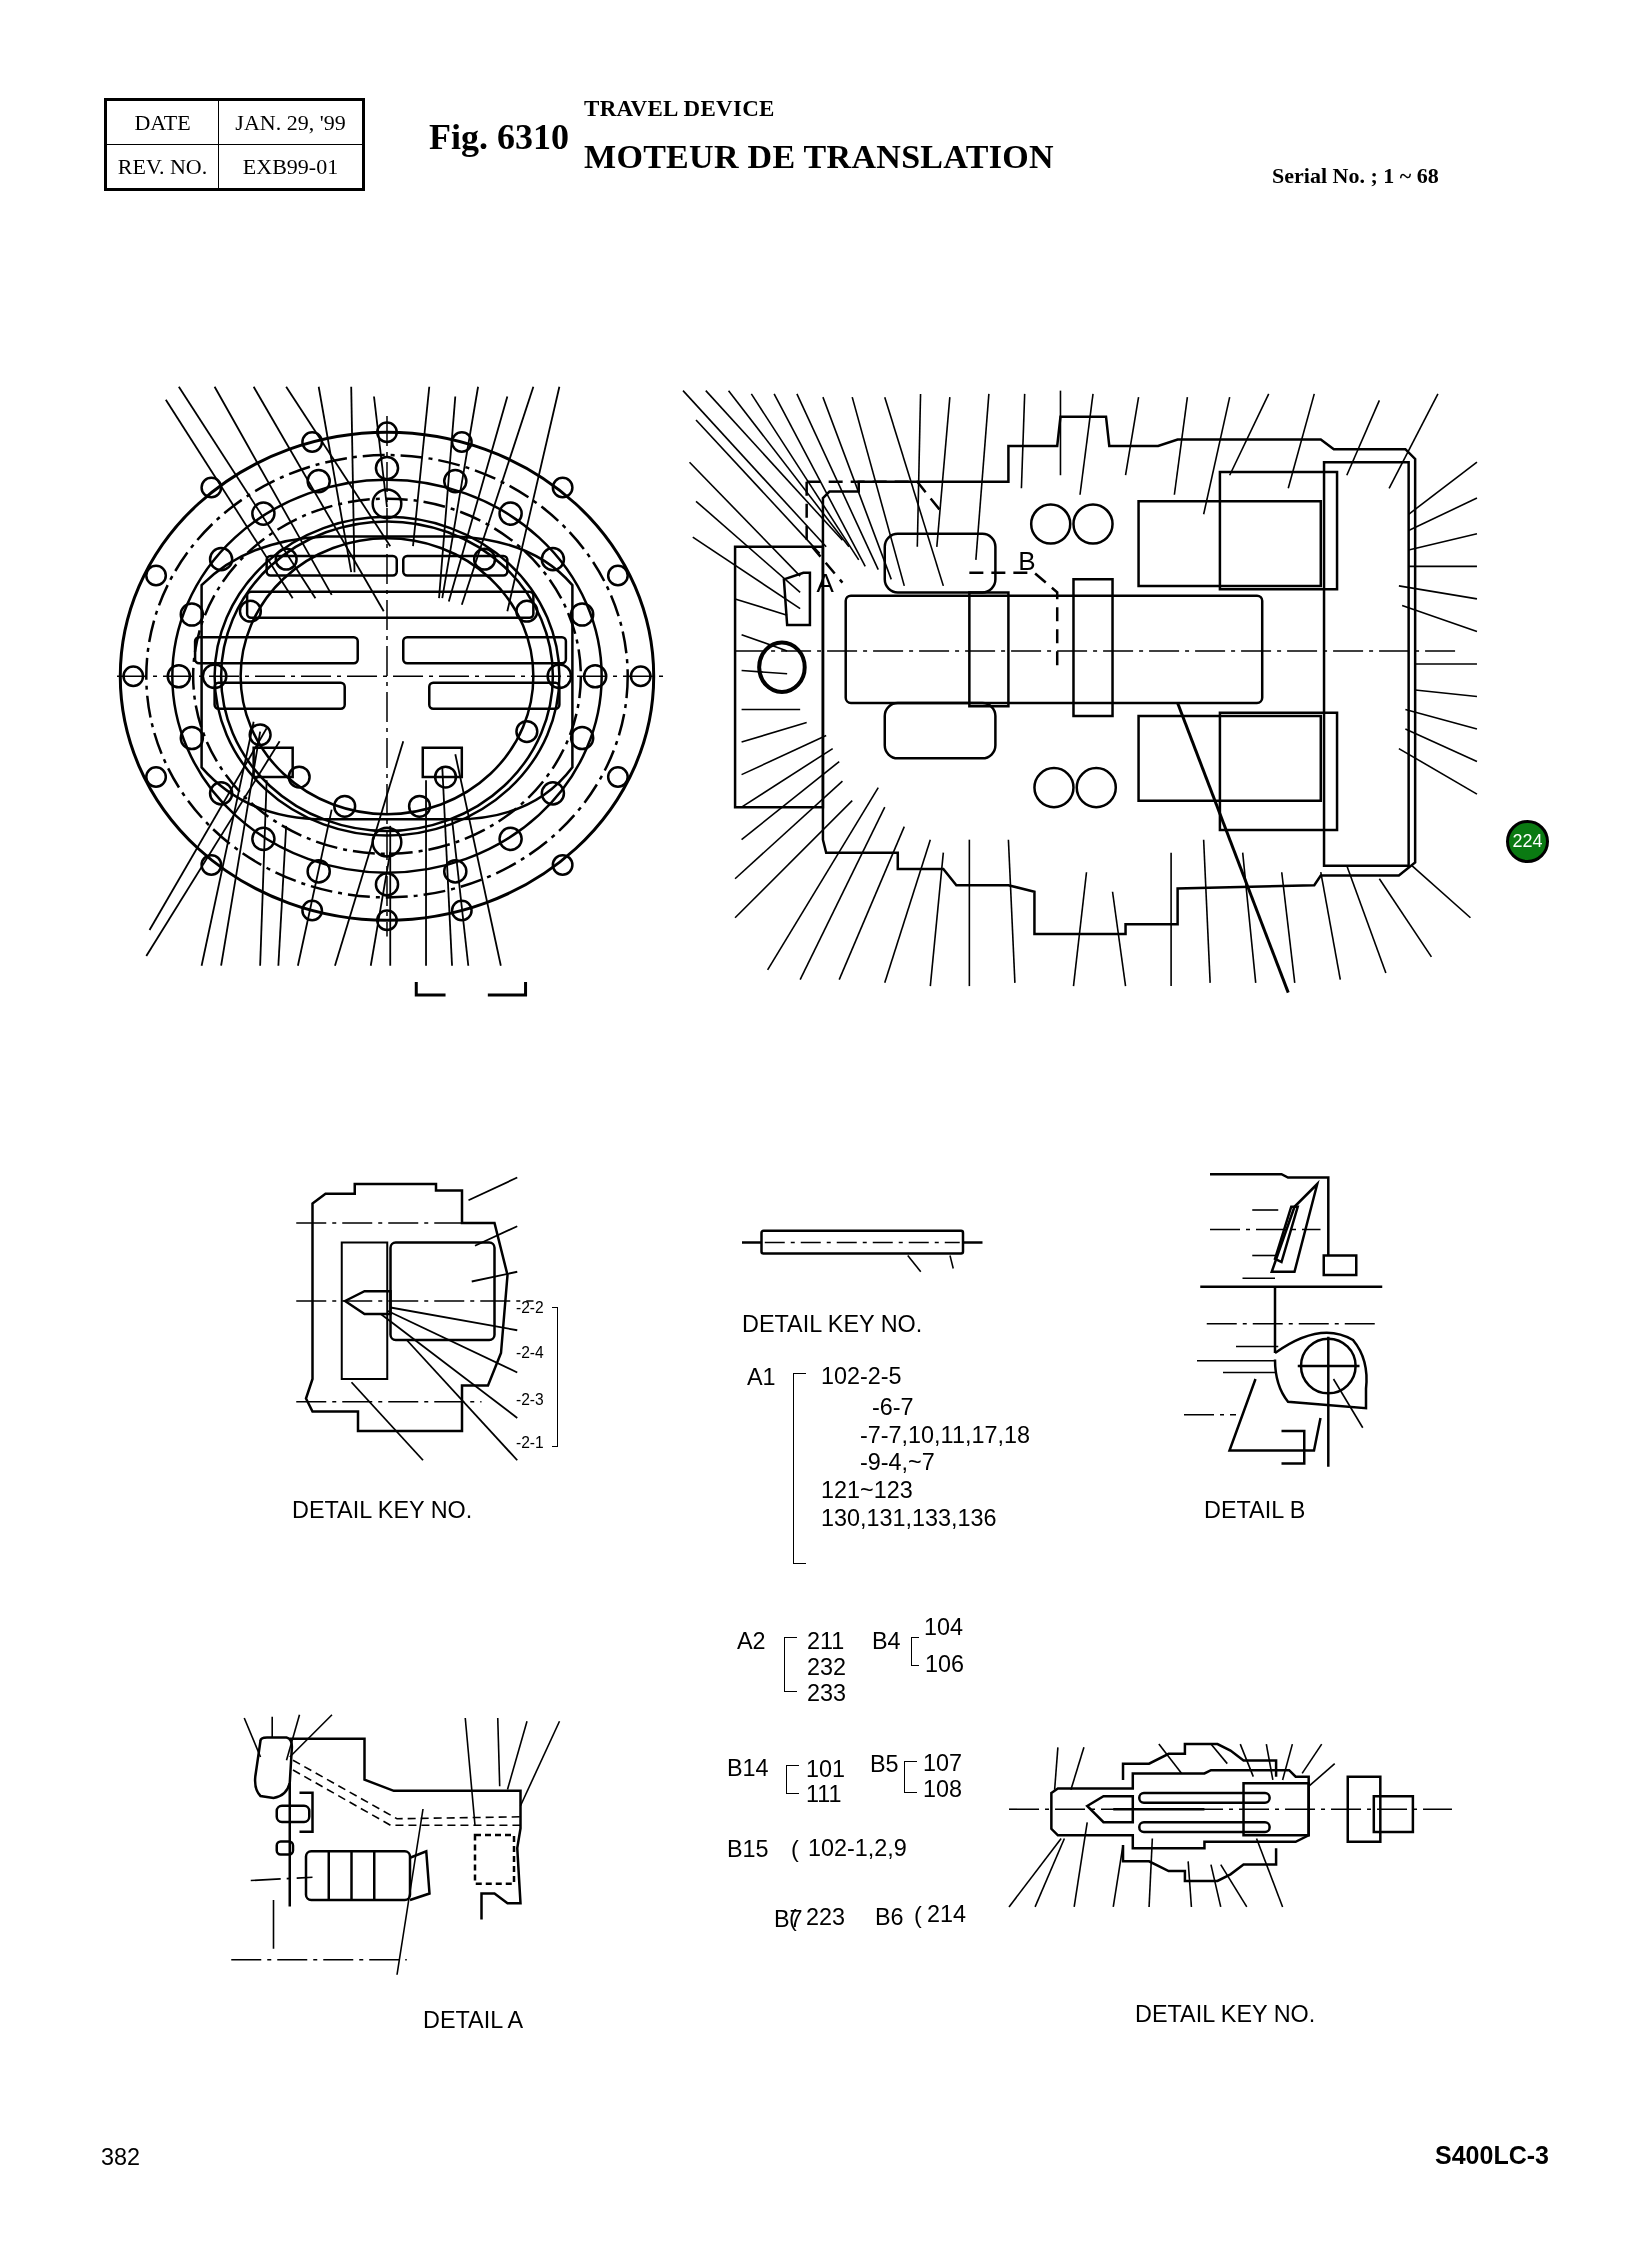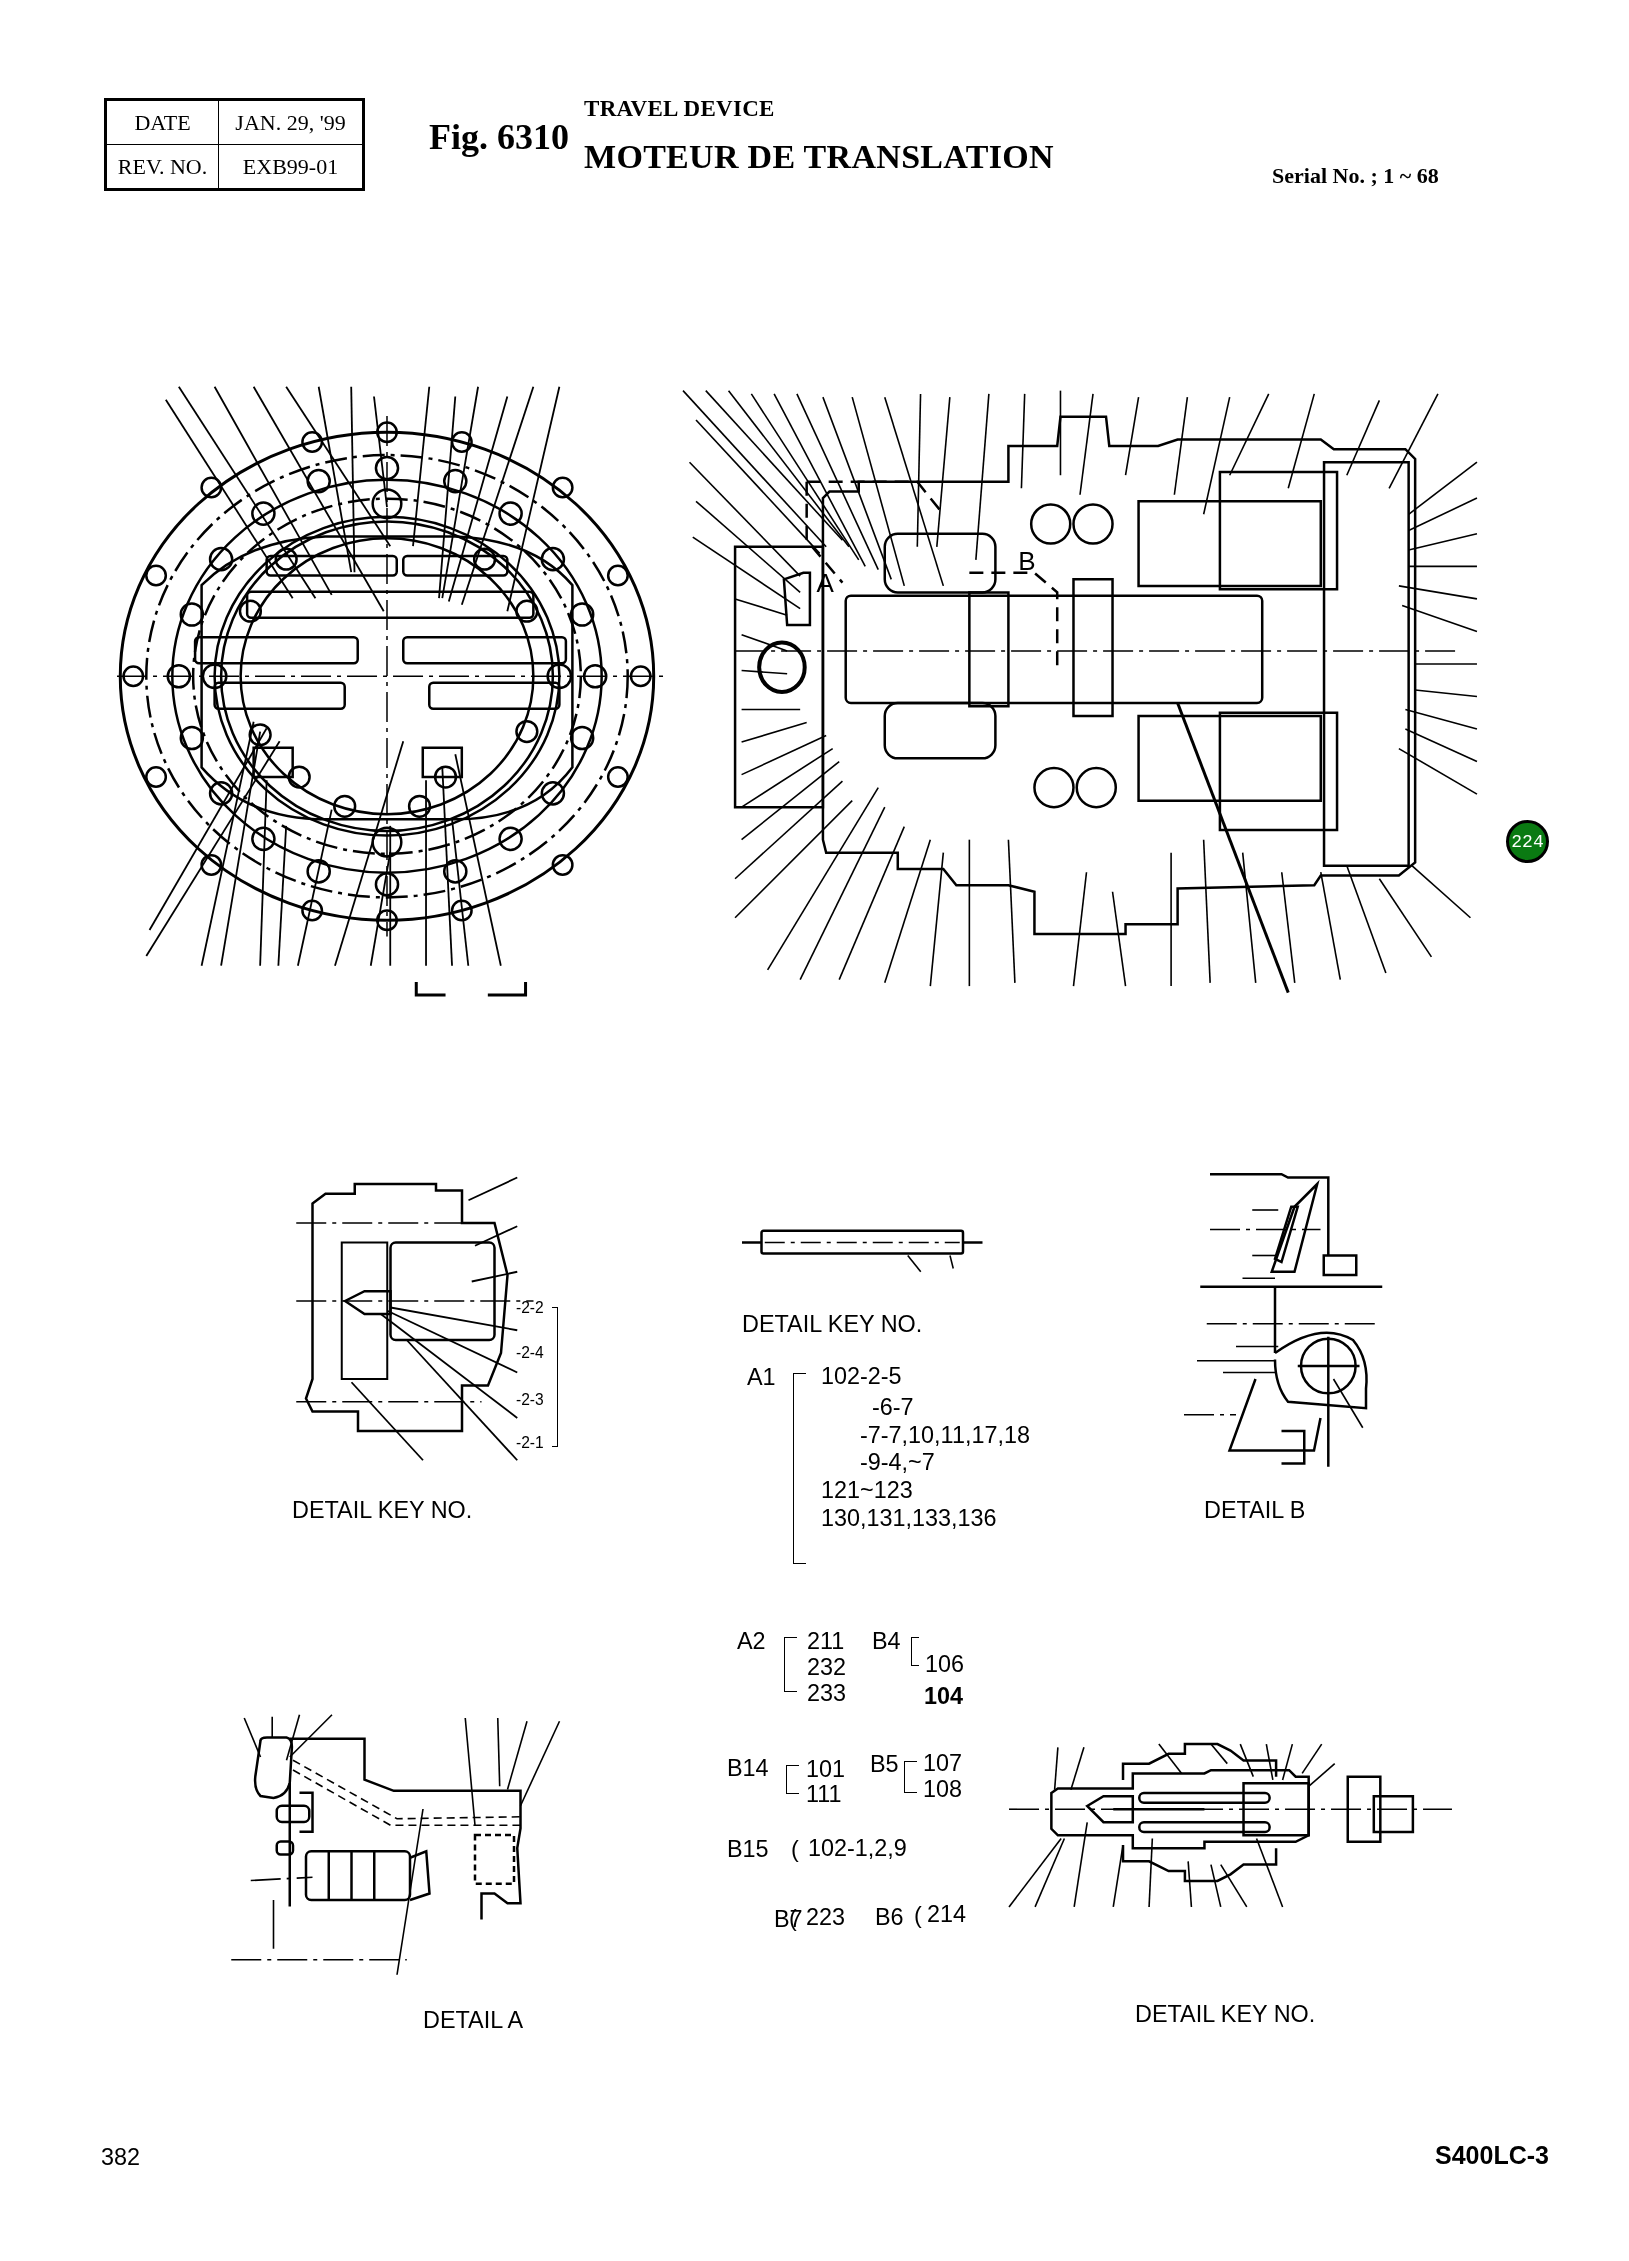--- a/index.html
+++ b/index.html
@@ -18,21 +18,21 @@
   .title1 { left:584px; top:96px; font-size:23px; font-weight:bold; letter-spacing:0.3px; }
   .title2 { left:584px; top:138px; font-size:34px; font-weight:bold; letter-spacing:0.3px; }
   .serial { left:1272px; top:163px; font-size:22px; font-weight:bold; }
 
   .lbl { font-family:"Liberation Sans", sans-serif; font-size:23.4px; }
   .keytxt { font-family:"Liberation Sans", sans-serif; font-size:23.4px; line-height:29px; }
 
   .callout {
     position:absolute; left:1506px; top:820px; width:43px; height:43px;
     border-radius:50%; background:#0a7a12; border:3.3px solid #000;
-    color:#fff; font-family:Liberation Mono, monospace; font-size:18px;
+    color:#fff; font-family:Liberation Sans, sans-serif; font-size:18px;
     display:flex; align-items:center; justify-content:center; box-sizing:border-box;
   }
   svg { position:absolute; overflow:visible; }
   svg * { vector-effect: non-scaling-stroke; }
 
   .page-no { left:101px; top:2144px; font-size:23.4px; }
   .model { left:1435px; top:2141px; font-size:25px; font-weight:bold; }
 </style>
 </head>
 <body>
@@ -329,21 +329,21 @@
 <div class="abs keytxt" style="left:821px;top:1504px;">130,131,133,136</div>
 
 <div class="abs keytxt" style="left:737px;top:1627px;">A2</div>
 <div class="abs" style="left:784px;top:1637px;width:11.7px;height:53px;border-left:1.3px solid #000;border-top:1.3px solid #000;border-bottom:1.3px solid #000;"></div>
 <div class="abs keytxt" style="left:807px;top:1627px;">211</div>
 <div class="abs keytxt" style="left:807px;top:1653px;">232</div>
 <div class="abs keytxt" style="left:807px;top:1679px;">233</div>
 
 <div class="abs keytxt" style="left:872px;top:1627px;">B4</div>
 <div class="abs" style="left:911px;top:1637px;width:6.5px;height:27px;border-left:1.3px solid #000;border-top:1.3px solid #000;border-bottom:1.3px solid #000;"></div>
-<div class="abs keytxt" style="left:924px;top:1682px;font-weight:bold;">104</div>
+<div class="abs keytxt" style="left:924px;top:1613px;">104</div>
 <div class="abs keytxt" style="left:925px;top:1650px;">106</div>
 
 <div class="abs keytxt" style="left:727px;top:1754px;">B14</div>
 <div class="abs" style="left:786px;top:1765px;width:11.7px;height:27px;border-left:1.3px solid #000;border-top:1.3px solid #000;border-bottom:1.3px solid #000;"></div>
 <div class="abs keytxt" style="left:806px;top:1755px;">101</div>
 <div class="abs keytxt" style="left:806px;top:1780px;">111</div>
 
 <div class="abs keytxt" style="left:870px;top:1750px;">B5</div>
 <div class="abs" style="left:904px;top:1761px;width:11.7px;height:30px;border-left:1.3px solid #000;border-top:1.3px solid #000;border-bottom:1.3px solid #000;"></div>
 <div class="abs keytxt" style="left:923px;top:1749px;">107</div>

